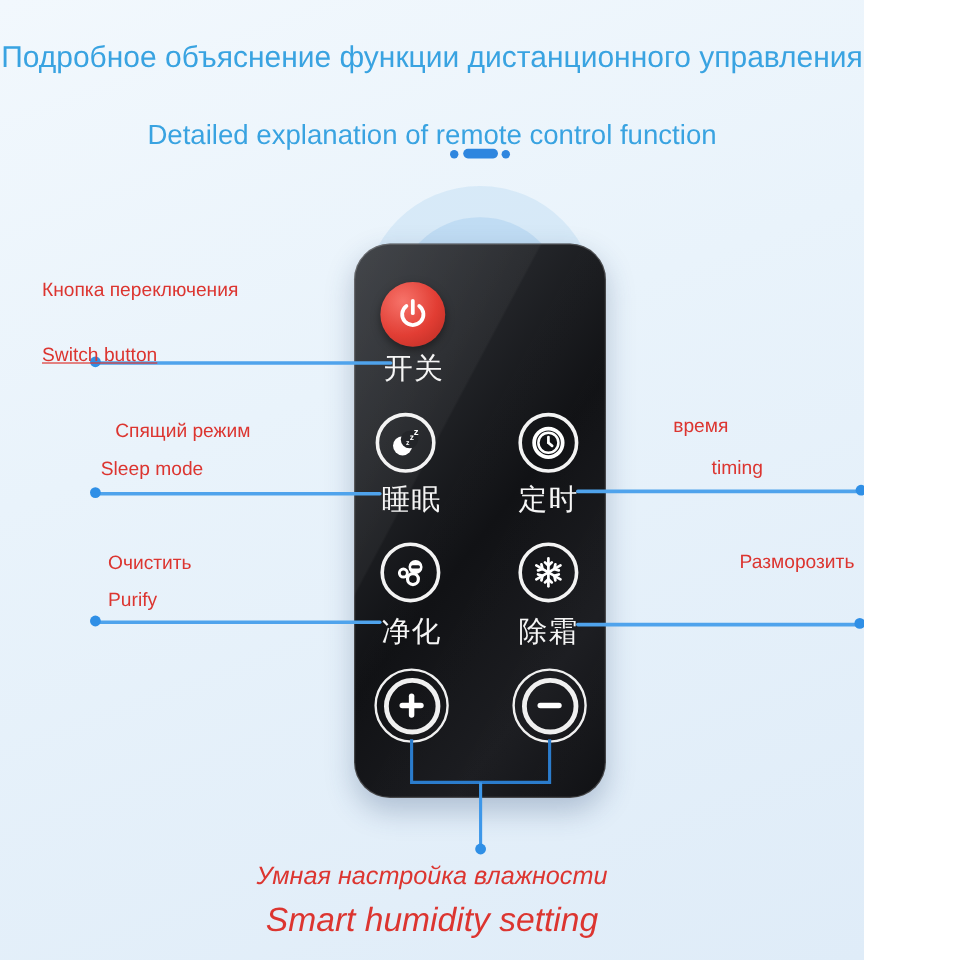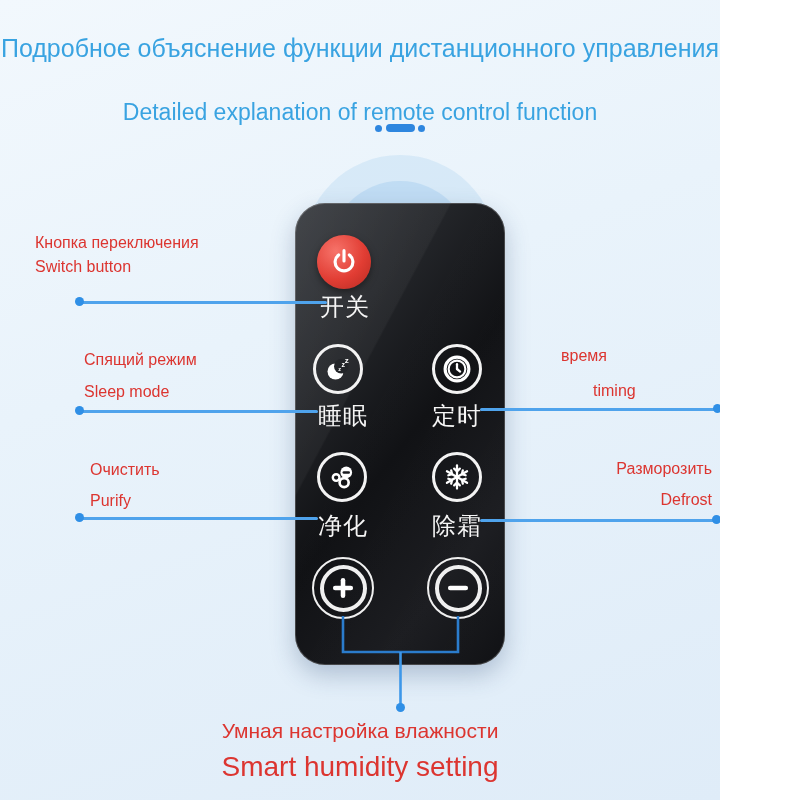--- a/index.html
+++ b/index.html
@@ -35,21 +35,21 @@
     box-shadow: 0 3px 7px rgba(0,0,0,0.55);
   }
   .big-ring { width: 62px; height: 62px; border: 2.5px solid #f0f0f0; }
   .big-inner { width: 47px; height: 47px; border: 4px solid #f0f0f0; border-radius: 50%; display: flex; align-items: center; justify-content: center; }
   .zh { position: absolute; width: 80px; text-align: center; color: #f5f5f5; font-size: 24px; letter-spacing: 1px; }
   .ann { position: absolute; color: #dc3530; font-size: 16px; white-space: nowrap; z-index: 5; }
   .ann-center { text-align: left; }
   .ann-right { text-align: right; }
   .lead { position: absolute; height: 3px; background: #4fa3ec; border-radius: 2px; z-index: 4; }
   .ldot { position: absolute; width: 9px; height: 9px; border-radius: 50%; background: #2f8fe6; z-index: 4; }
-  .bottom-label { position: absolute; width: 100%; text-align: center; color: #dc3530; z-index: 5; }
+  .bottom-label { position: absolute; width: 100%; text-align: center; color: #dc3530; z-index: 5; font-style: italic; }
   .bracket-svg { position: absolute; left: 0; top: 0; z-index: 4; pointer-events: none; }
 </style>
 </head>
 <body>
 
 <div class="canvas">
 
   <div class="title title-ru">Подробное объяснение функции дистанционного управления</div>
   <div class="title title-en">Detailed explanation of remote control function</div>
 
@@ -166,30 +166,29 @@
   <div class="lead" style="left:480px; top:519px; width:236px;"></div>
   <div class="ldot" style="left:712px; top:515px;"></div>
 
   <svg class="bracket-svg" width="800" height="800" viewBox="0 0 800 800">
     <polyline points="343,616 343,652 458,652 458,616" fill="none" stroke="#2b7ccc" stroke-width="2.6"></polyline>
     <line x1="400.5" y1="652" x2="400.5" y2="705" stroke="#3d97e9" stroke-width="2.6"></line>
   </svg>
   <div class="ldot" style="left:396px; top:703px;"></div>
 
   <div class="ann" style="left:35px; top:234px;">Кнопка переключения</div>
-  <div class="ann" style="left:35px; top:258px;">Switch button</div>
+  <div class="ann" style="left:35px; top:288px;text-decoration:underline;">Switch button</div>
 
-  <div class="ann" style="left:84px; top:351px;text-align:center;">Спящий режим</div>
+  <div class="ann" style="left:96px; top:351px;text-align:center;">Спящий режим</div>
   <div class="ann" style="left:84px; top:383px;">Sleep mode</div>
 
   <div class="ann ann-center" style="left:561px; top:347px; width:230px;">время</div>
   <div class="ann ann-center" style="left:593px; top:382px; width:230px;">timing</div>
 
   <div class="ann" style="left:90px; top:461px;">Очистить</div>
   <div class="ann" style="left:90px; top:492px;">Purify</div>
 
   <div class="ann ann-right" style="left:462px; top:460px; width:250px;">Разморозить</div>
-  <div class="ann ann-right" style="left:462px; top:491px; width:250px;">Defrost</div>
 
   <div class="bottom-label" style="top:719px; font-size:21px;">Умная настройка влажности</div>
   <div class="bottom-label" style="top:751px; font-size:28px;">Smart humidity setting</div>
 
 </div>
 
 </body></html>

